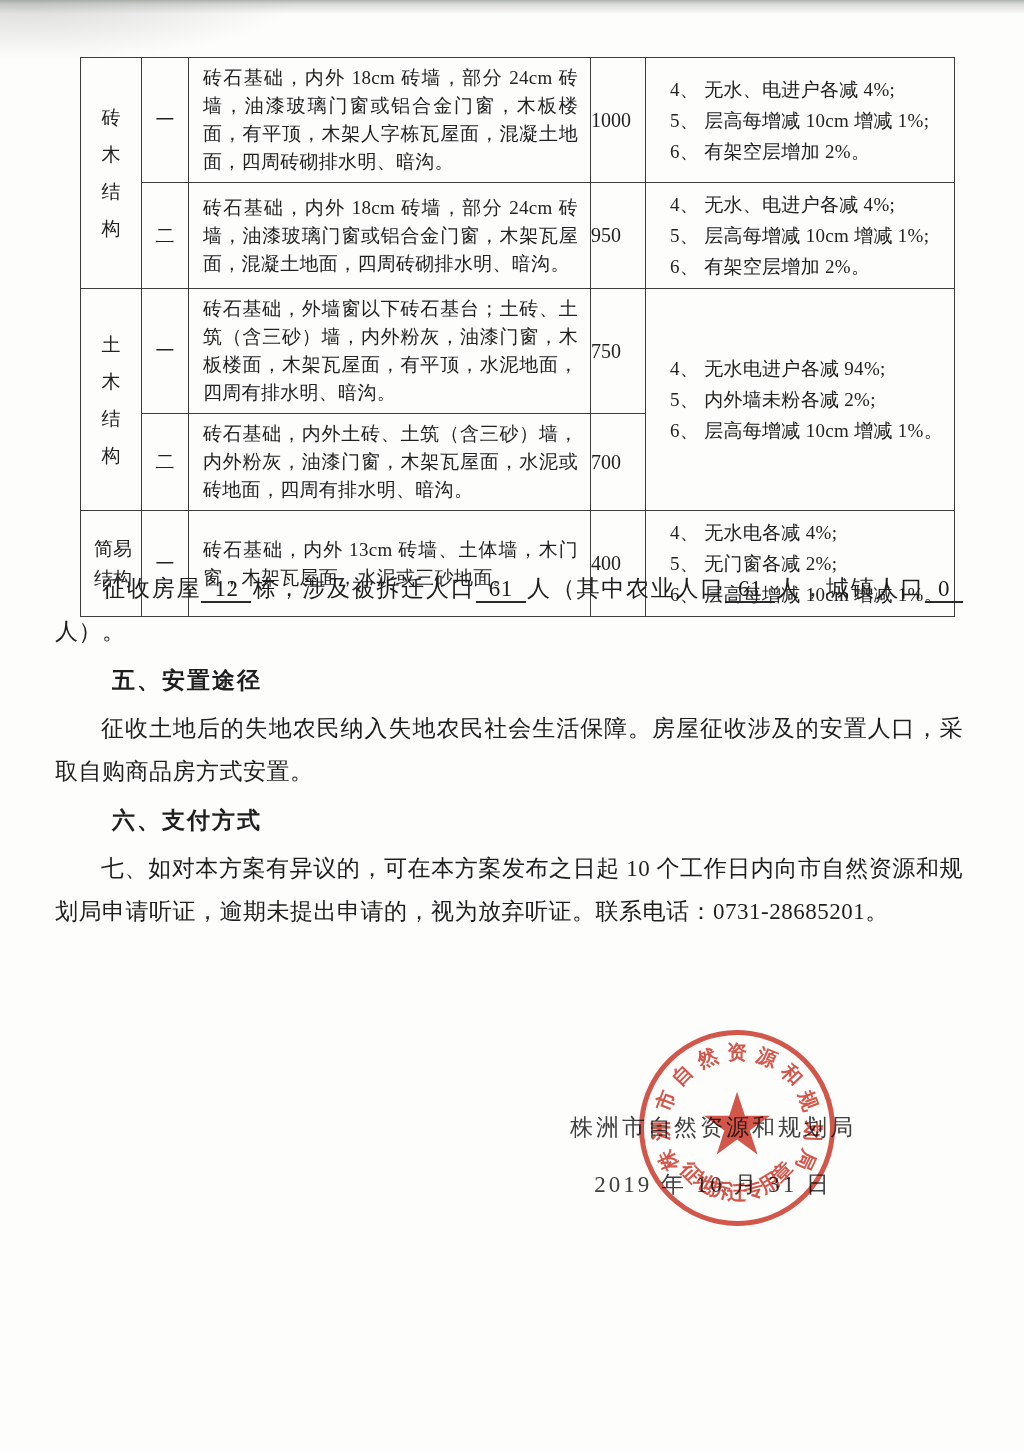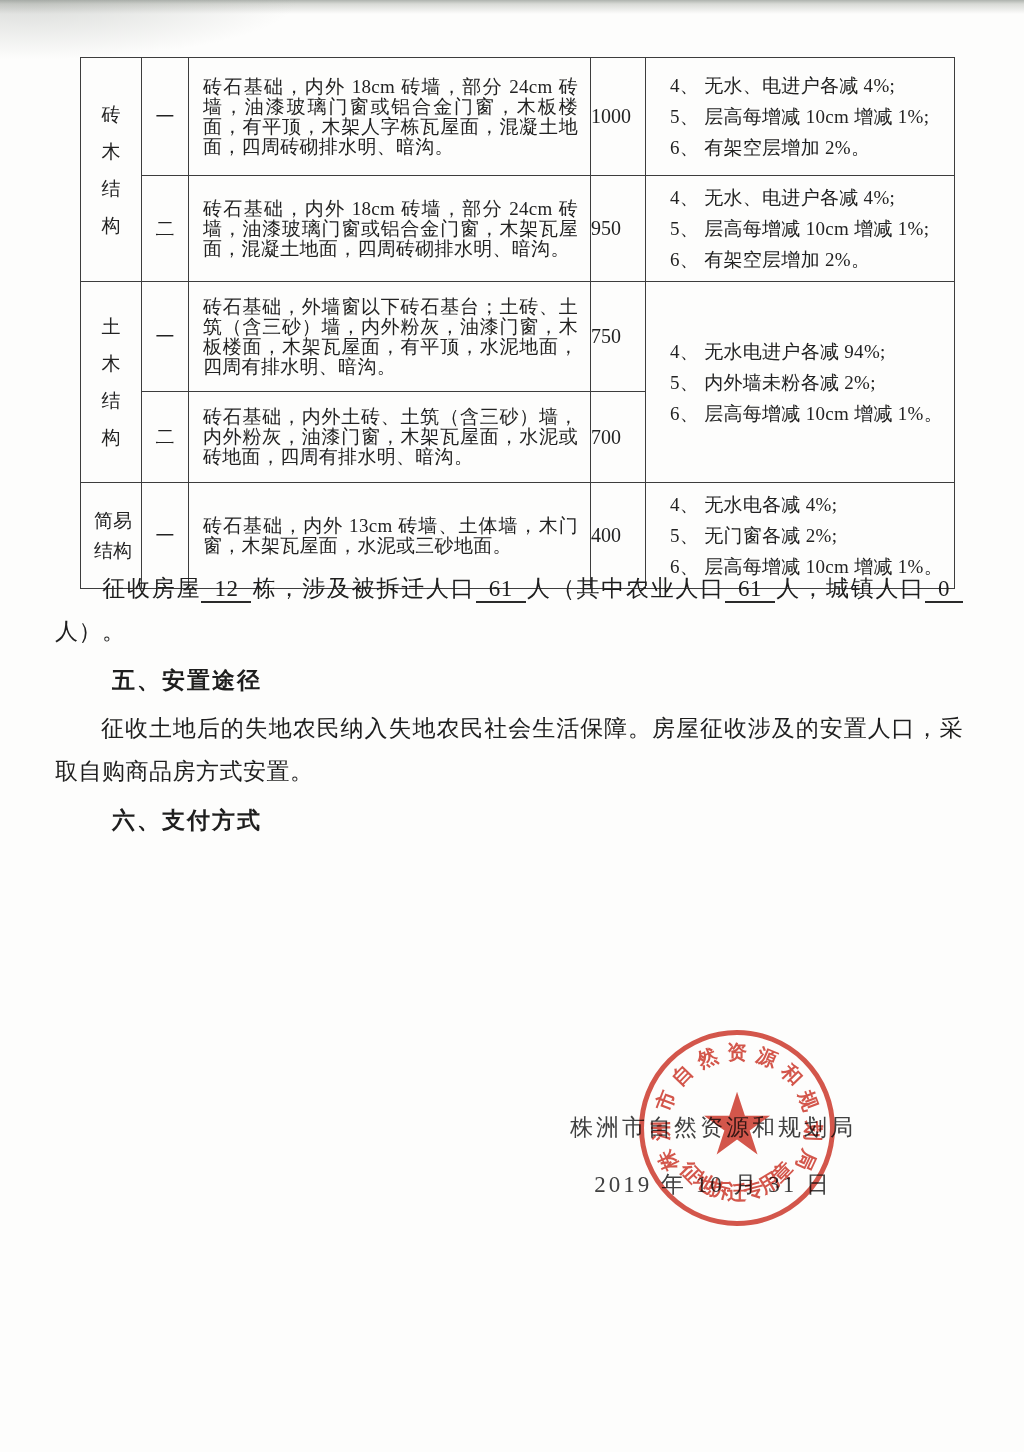--- a/index.html
+++ b/index.html
@@ -23,21 +23,21 @@
 
   
   table.rates {
     position:absolute; top:57px; left:80px;
     width:874px; border-collapse:collapse; table-layout:fixed;
     font-size:19px; color:#222;
   }
   table.rates td { border:1px solid #3d3d3d; vertical-align:middle; }
   td.c-group  { width:61px;  text-align:center; }
   td.c-grade  { width:47px;  text-align:center; font-size:19px; }
-  td.c-desc   { width:402px; text-align:justify; padding:6px 12px 6px 14px; line-height:20px; letter-spacing:.3px;margin-left:11px; }
+  td.c-desc   { width:402px; text-align:justify; padding:6px 12px 6px 14px; line-height:28px; letter-spacing:.3px;margin-left:11px; }
   td.c-price  { width:55px;  text-align:left; font-size:20px; }
   td.c-adjust { width:309px; padding:6px 6px 6px 24px; line-height:31px; }
   .vert-name { width:1.1em; margin:7px auto; line-height:37px; word-break:break-all; text-align:center; }
   .two-line  { width:2.2em; margin:0 auto; line-height:30px; word-break:break-all; text-align:right; }
   .adj-line  { white-space:nowrap; letter-spacing:.3px; }
   tr.r1 { height:118px; } tr.r2 { height:85px; } tr.r3 { height:110px; }
   tr.r4 { height:91px; }  tr.r5 { height:76px; }
 
   
   .doc-body {
@@ -151,20 +151,21 @@
 </table>
 
 <div class="doc-body">
   <div class="para p-summary"><span class="indent"></span><span>征收房屋</span><span class="u-num">12</span><span>栋，涉及被拆迁人口</span><span class="u-num">61</span><span>人（其中农业人口</span><span class="u-num">61</span><span>人，城镇人口</span><span class="u-num">0</span><span>人）。</span></div>
 
   <div class="heading">五、安置途径</div>
   <div class="para">征收土地后的失地农民纳入失地农民社会生活保障。房屋征收涉及的安置人口，采取自购商品房方式安置。</div>
 
   <div class="heading">六、支付方式</div>
 
+  <div class="para">七、如对本方案有异议的，可在本方案发布之日起 10 个工作日内向市自然资源和规划局申请听证，逾期未提出申请的，视为放弃听证。联系电话：0731-28685201。</div>
 </div>
 
 <div class="signature">
   <div>株洲市自然资源和规划局</div>
   <div>2019 年 10 月 31 日</div>
 </div>
 
 <div class="seal">
   <div class="seal-ring"></div>
   <div class="seal-star">★</div>

